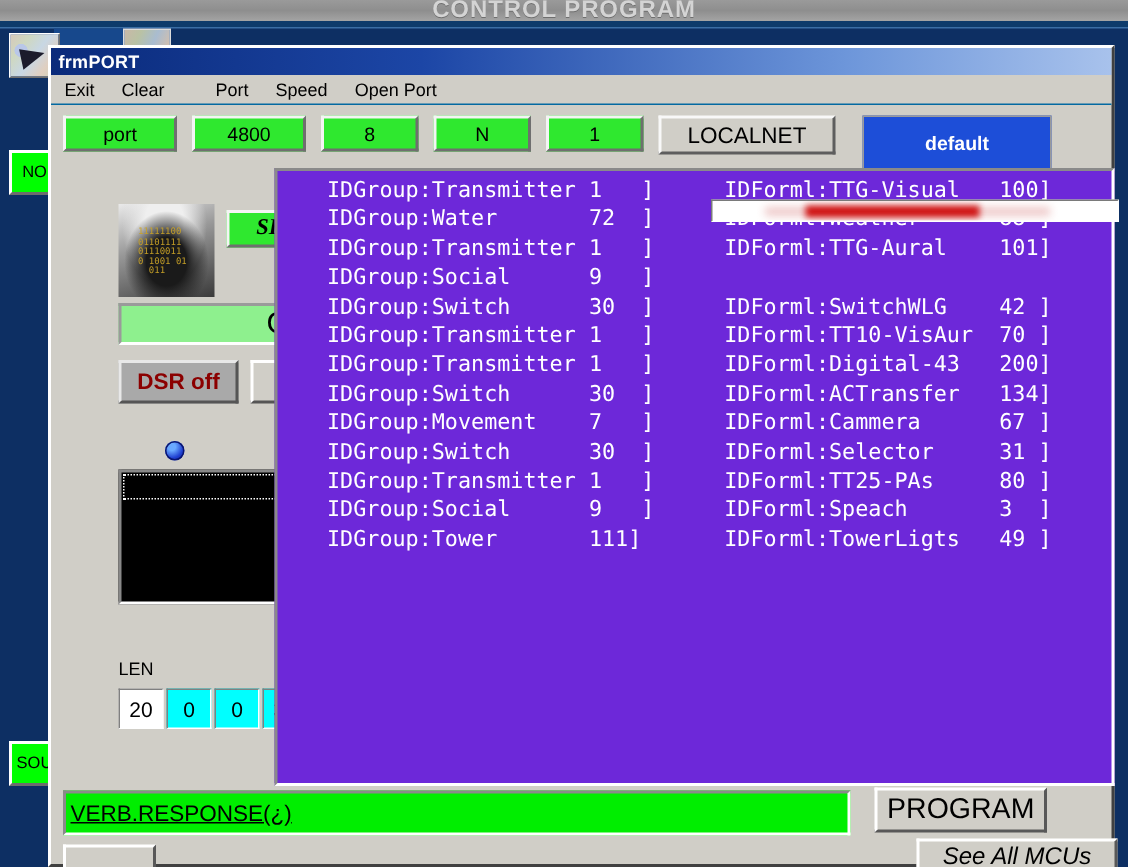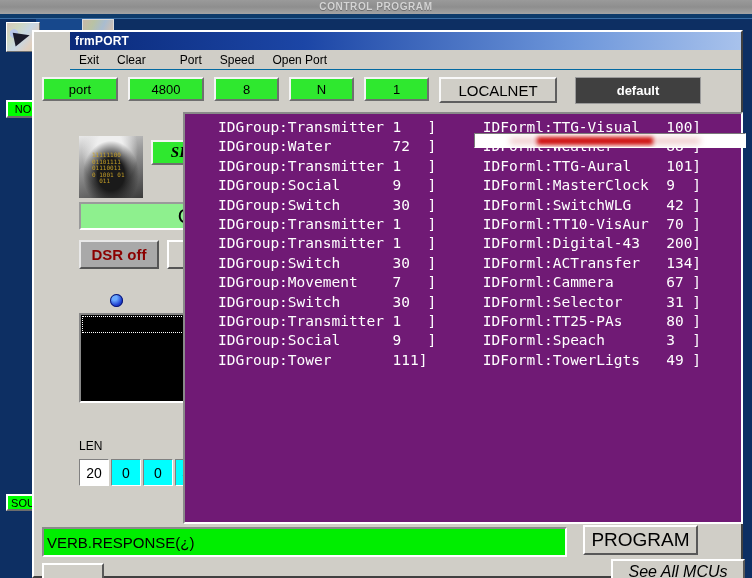--- a/index.html
+++ b/index.html
@@ -14,21 +14,21 @@
 
   
   .desktop {
     position: absolute; left: 0; top: 0; width: 752px; height: 578px;
     background: #14497e;
   }
   .os-titlebar {
     position: absolute; left: 0; top: 0; width: 752px; height: 14px;
     background: linear-gradient(180deg, #9a9a9a 0%, #8e8e8e 50%, #a4a4a4 100%);
     color: #d4d4d4;
-    font-size: 10px; font-weight: bold; letter-spacing: .6px;
+    font-size: 16px; font-weight: bold; letter-spacing: .6px;
     text-align: center; line-height: 14px;
     text-shadow: 0 1px 0 #6e6e6e;
   }
   .os-underline {
     position: absolute; left: 0; top: 14px; width: 752px; height: 4px;
     background: #0e3b6b;
   }
 
   
   .bg-win {
@@ -68,21 +68,21 @@
     border: 2px solid; border-color: #ffffff #6d6d6d #6d6d6d #ffffff;
     font-size: 11px; color: #000;
     display: flex; align-items: center; justify-content: center;
     font-family: "Liberation Sans", sans-serif;
   }
 
   
   .win {
     position: absolute; left: 32px; top: 30px; width: 711px; height: 548px;
     background: #d0cec7;
-    border: 2px solid; border-color: #ffffff #404040 #404040 #ffffff; padding-left: 36px;
+    border: 2px solid; border-color: #ffffff #404040 #404040 #ffffff;
   }
   .win-titlebar {
     height: 18px;
     background: linear-gradient(90deg, #0a2a7a 0%, #1c46a6 35%, #6d96da 75%, #a8c2ec 100%);
     color: #ffffff; font-size: 12px; font-weight: bold;
     line-height: 18px; padding-left: 5px;
     letter-spacing: .2px;
   }
   .menubar {
     height: 20px; background: #d0cec7;
@@ -111,22 +111,22 @@
   .gbtn.w4 { width: 65px; }
   .gbtn.w5 { width: 65px; }
   .localnet {
     width: 118px; height: 26px;
     background: #d0cec7; color: #000;
     border: 2px solid; border-color: #f8f8f8 #5e5e5e #5e5e5e #f8f8f8;
     font-size: 15px; display: flex; align-items: center; justify-content: center;
     margin-right: 18px;
   }
   .defaultbtn {
-    width: 126px; height: 27px;
-    background: #404040; color: #ffffff;
+    width: 126px; height: 37px;
+    background: #1d4ed8; color: #ffffff;
     border: 1px solid #9a9a9a;
     font-size: 13px; font-weight: bold;
     display: flex; align-items: center; justify-content: center;
   }
 
   .whitebar {
     position: absolute; left: 440px; top: 101px; width: 272px; height: 15px;
     background: #ffffff;
     border: 1px solid; border-color: #7a7a7a #ffffff #ffffff #7a7a7a;
     overflow: hidden;
@@ -220,21 +220,21 @@
     font-size: 14px; color: #000;
     display: flex; align-items: center; justify-content: center;
     font-family: "Liberation Sans", sans-serif;
   }
   .lenbox.white { background: #ffffff; }
   .lenbox.cyan  { background: #00ffff; }
 
   
   .datapanel {
     position: absolute; left: 149px; top: 80px; width: 560px; height: 412px;
-    background: #701a75;
+    background: #6d28d9;
     border: 2px solid; border-color: #8a8a8a #ffffff #ffffff #8a8a8a;
     overflow: hidden;
     padding: 4px 0 0 0;
   }
   .datarow {
     display: flex;
     font-family: "DejaVu Sans Mono", monospace;
     font-size: 14.5px;
     color: #ffffff;
     line-height: 19.4px;
@@ -244,21 +244,21 @@
   .col-left  { width: 277px; }
   .col-right { width: 270px; }
 
   
   .verbfield {
     position: absolute; left: 8px; top: 495px; width: 525px; height: 30px;
     background: #00ee00; color: #000;
     border: 2px solid; border-color: #8a8a8a #ffffff #ffffff #8a8a8a;
     font-size: 15px;
     display: flex; align-items: center;
-    padding-left: 3px; overflow: hidden;
+    padding-left: 3px; overflow: hidden; text-decoration: underline;
   }
   .cpspeed {
     position: absolute; left: 549px; top: 493px; width: 115px; height: 30px;
     background: #d0cec7; color: #000;
     border: 2px solid; border-color: #ffffff #585858 #585858 #ffffff;
     font-size: 19px;
     display: flex; align-items: center; justify-content: center;
   }
   .seeallmcus {
     position: absolute; left: 577px; top: 527px; width: 134px; height: 26px;
@@ -288,23 +288,23 @@
 
   <div class="bg-win" style="left:36px; top:18px; width:78px; height:14px;">
     <div class="bg-win-title"></div>
   </div>
   <div class="bg-thumb2"></div>
 
   <div class="thumb-icon">
     <div class="arrow"></div>
   </div>
 
-  <div class="side-btn" style="left:6px; top:100px; width:34px; height:18px;">NO</div>
-
-  <div class="side-btn" style="left:6px; top:494px; width:34px; height:17px;">SOU</div>
+  <div class="side-btn" style="left:6px; top:100px; width:34px; height:30px;">NO</div>
+
+  <div class="side-btn" style="left:6px; top:494px; width:34px; height:30px;">SOU</div>
 
   <div class="win">
 
     <div class="win-titlebar">frmPORT</div>
 
     <div class="menubar">
       <div class="menu-item">Exit</div>
       <div class="menu-item">Clear</div>
       <div class="menu-gap"></div>
       <div class="menu-item">Port</div>
@@ -350,21 +350,21 @@
       <div class="lenbox cyan">0</div>
       <div class="lenbox cyan">30</div>
       <div class="lenbox cyan">9</div>
     </div>
 
     <div class="datapanel">
       <div id="datarows">
           <div class="datarow"><span class="col-left">IDGroup:Transmitter 1   ]</span><span class="col-right">IDForml:TTG-Visual   100]</span></div>
           <div class="datarow"><span class="col-left">IDGroup:Water       72  ]</span><span class="col-right">IDForml:Weather      88 ]</span></div>
           <div class="datarow"><span class="col-left">IDGroup:Transmitter 1   ]</span><span class="col-right">IDForml:TTG-Aural    101]</span></div>
-          <div class="datarow"><span class="col-left">IDGroup:Social      9   ]</span><span class="col-right">IDForml:MasterClock  9  ]</span></div>
+          <div class="datarow"><span class="col-left">IDGroup:Social      9   ]</span></div>
           <div class="datarow"><span class="col-left">IDGroup:Switch      30  ]</span><span class="col-right">IDForml:SwitchWLG    42 ]</span></div>
           <div class="datarow"><span class="col-left">IDGroup:Transmitter 1   ]</span><span class="col-right">IDForml:TT10-VisAur  70 ]</span></div>
           <div class="datarow"><span class="col-left">IDGroup:Transmitter 1   ]</span><span class="col-right">IDForml:Digital-43   200]</span></div>
           <div class="datarow"><span class="col-left">IDGroup:Switch      30  ]</span><span class="col-right">IDForml:ACTransfer   134]</span></div>
           <div class="datarow"><span class="col-left">IDGroup:Movement    7   ]</span><span class="col-right">IDForml:Cammera      67 ]</span></div>
           <div class="datarow"><span class="col-left">IDGroup:Switch      30  ]</span><span class="col-right">IDForml:Selector     31 ]</span></div>
           <div class="datarow"><span class="col-left">IDGroup:Transmitter 1   ]</span><span class="col-right">IDForml:TT25-PAs     80 ]</span></div>
           <div class="datarow"><span class="col-left">IDGroup:Social      9   ]</span><span class="col-right">IDForml:Speach       3  ]</span></div>
           <div class="datarow"><span class="col-left">IDGroup:Tower       111]</span><span class="col-right">IDForml:TowerLigts   49 ]</span></div>
         </div>

